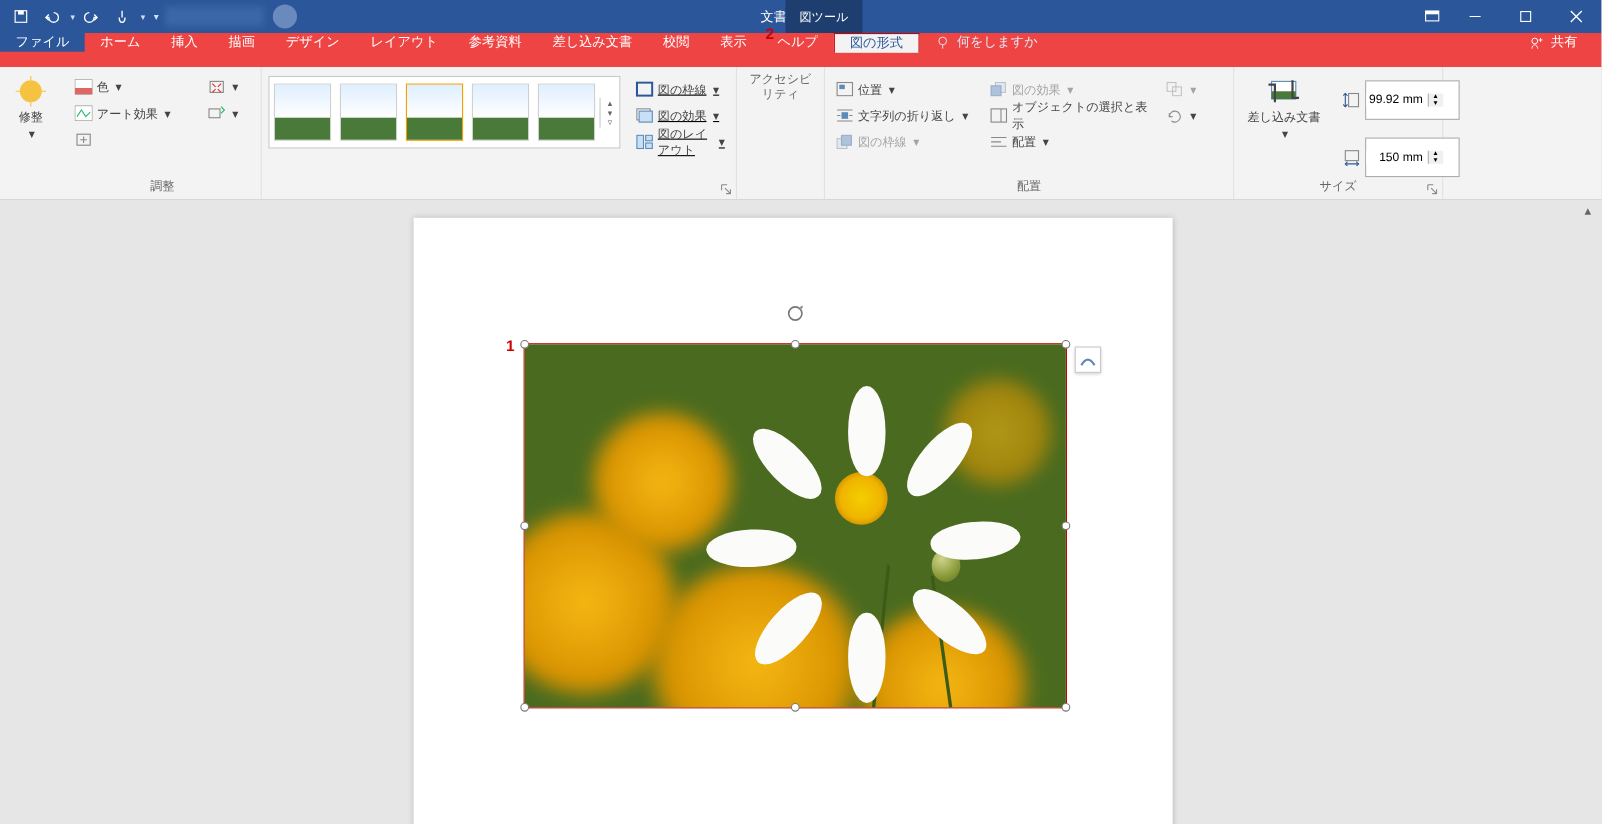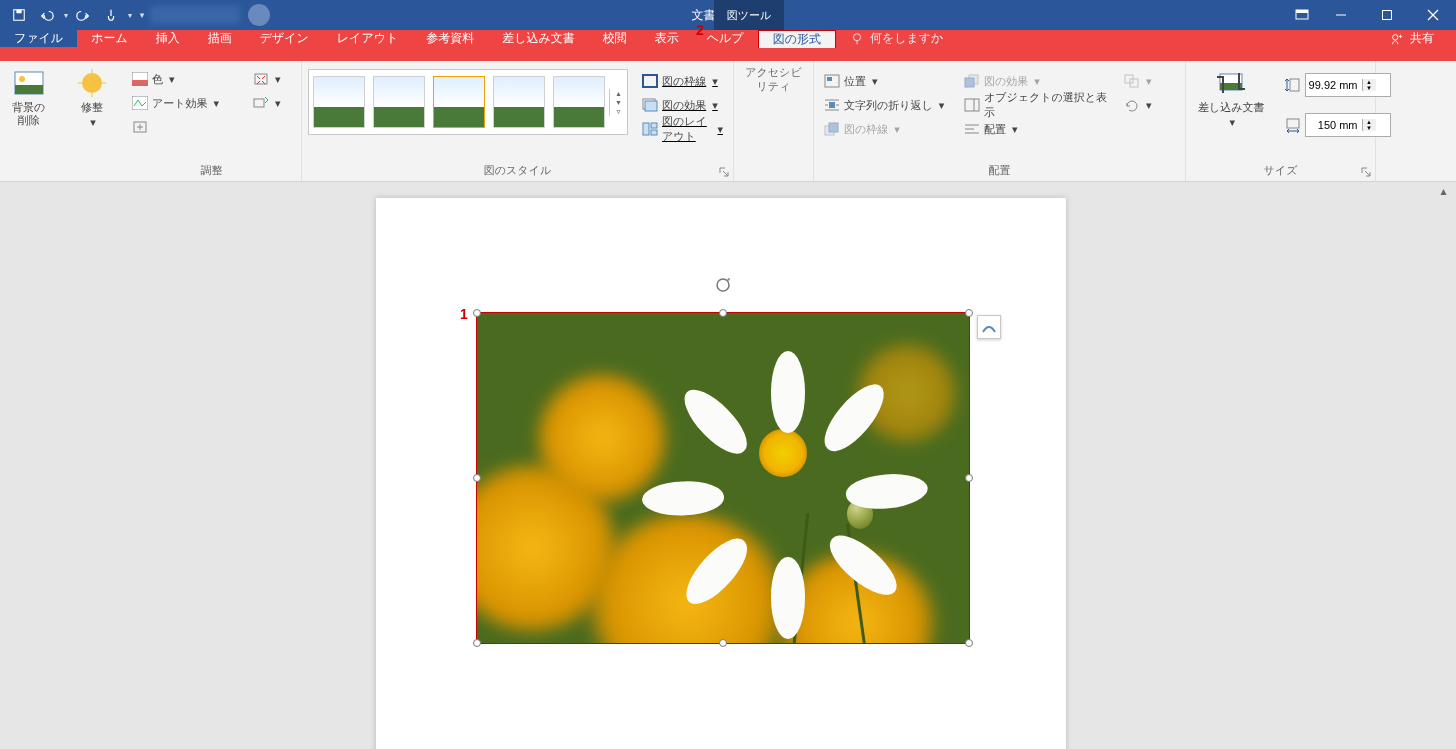--- a/index.html
+++ b/index.html
@@ -46,21 +46,21 @@
 
 .style-gallery { display: flex; align-items: center; border: 1px solid #c8c8c8; background: #fff; height: 66px; margin-top:4px;}
 .style-item { width: 52px; height: 52px; margin: 4px; border: 1px solid #d0d0d0; background: #fff; display:flex; flex-direction:column; justify-content:flex-end; cursor:pointer; }
 .style-item.sel { border: 1px solid #f2a100; background:#fde8b6;}
 .style-thumb-sky { height: 60%; background: linear-gradient(#dfefff,#fff); }
 .style-thumb-land { height: 40%; background: #4a7a3a; }
 .gallery-more { width: 18px; display:flex; flex-direction:column; border-left:1px solid #c8c8c8;}
 .gallery-more div{ flex:1; display:flex; align-items:center; justify-content:center; font-size:8px; color:#666; cursor:pointer;}
 
 
-.size-input { display:flex; align-items:center; border:1px solid #ababab; background:#fff; height:24px; width:86px;}
+.size-input { display:flex; align-items:center; border:1px solid #ababab; background:#fff; height:36px; width:86px;}
 .size-input input { border:none; width:56px; text-align:right; font-size:11px; padding-right:4px;}
 .size-input .spin { width:14px; display:flex; flex-direction:column; border-left:1px solid #ababab;}
 .size-input .spin div{ flex:1; display:flex; align-items:center; justify-content:center; font-size:6px; cursor:pointer; background:#f0f0f0;}
 .size-ico { width:16px; height:16px; margin:0 4px; }
 
 
 .doc-area { position: absolute; top: 182px; left:0; right:0; bottom:0; background:#e6e6e6; overflow:hidden;}
 .page { position:absolute; left:376px; top:16px; width:690px; height:560px; background:#fff; box-shadow:0 0 6px rgba(0,0,0,.2);}
 .img-box { position:absolute; left:100px; top:114px; width:494px; height:332px; border:1px solid #c00; }
 .img-content { width:100%; height:100%; background:#4a6b1f; position:relative; overflow:hidden;}
@@ -175,36 +175,20 @@
         <circle cx="6" cy="6" r="3" fill="none" stroke="#fff"></circle>
         <path d="M3 14c0-2 1.5-4 3-4s3 2 3 4" fill="none" stroke="#fff"></path>
         <path d="M10 5h4M12 3v4" stroke="#fff"></path>
       </svg>
     <span style="color:#fff">共有</span>
   </div>
 </div>
 
 <div class="ribbon">
 
-  <div class="group" style="width:64px; border-right:none;">
-    <div class="group-content">
-      <div class="big-btn">
-        <div class="ico">
-            <svg width="30" height="24">
-              <rect x="1" y="1" width="28" height="22" fill="#fff" stroke="#5b8bba"></rect>
-              <rect x="1" y="14" width="28" height="9" fill="#4a7a3a"></rect>
-              <circle cx="8" cy="8" r="3" fill="#f5c242"></circle>
-            </svg>
-          </div>
-        <span>背景の
-削除</span>
-      </div>
-    </div>
-    <div class="group-label"></div>
-  </div>
   <div class="group" style="width:58px; border-right:none;">
     <div class="group-content">
       <div class="big-btn">
         <div class="ico">
             <svg width="28" height="28">
               <circle cx="14" cy="14" r="10" fill="#f5c242"></circle>
               <g stroke="#f5c242">
                 <line x1="14" y1="0" x2="14" y2="4"></line>
                 <line x1="14" y1="24" x2="14" y2="28"></line>
                 <line x1="0" y1="14" x2="4" y2="14"></line>
@@ -330,21 +314,20 @@
                 <rect x="1" y="1" width="6" height="12" fill="#c8dff5" stroke="#5b8bba"></rect>
                 <rect x="9" y="1" width="6" height="5" fill="#c8dff5" stroke="#5b8bba"></rect>
                 <rect x="9" y="8" width="6" height="5" fill="#c8dff5" stroke="#5b8bba"></rect>
               </svg>
             </div>
             <span>図のレイアウト</span>
             <span class="drop-arrow">▾</span>
           </div>
       </div>
     </div>
-    <div class="group-label">図のスタイル</div>
     <svg class="launcher" viewBox="0 0 10 10">
         <path d="M1 1h5M1 1v5M4 4l5 5M9 5v4h-4" stroke="#888" fill="none"></path>
       </svg>
   </div>
 
   <div class="group" style="width:80px;">
     <div class="group-label">アクセシビリティ</div>
   </div>
 
   <div class="group" style="width:372px;">

